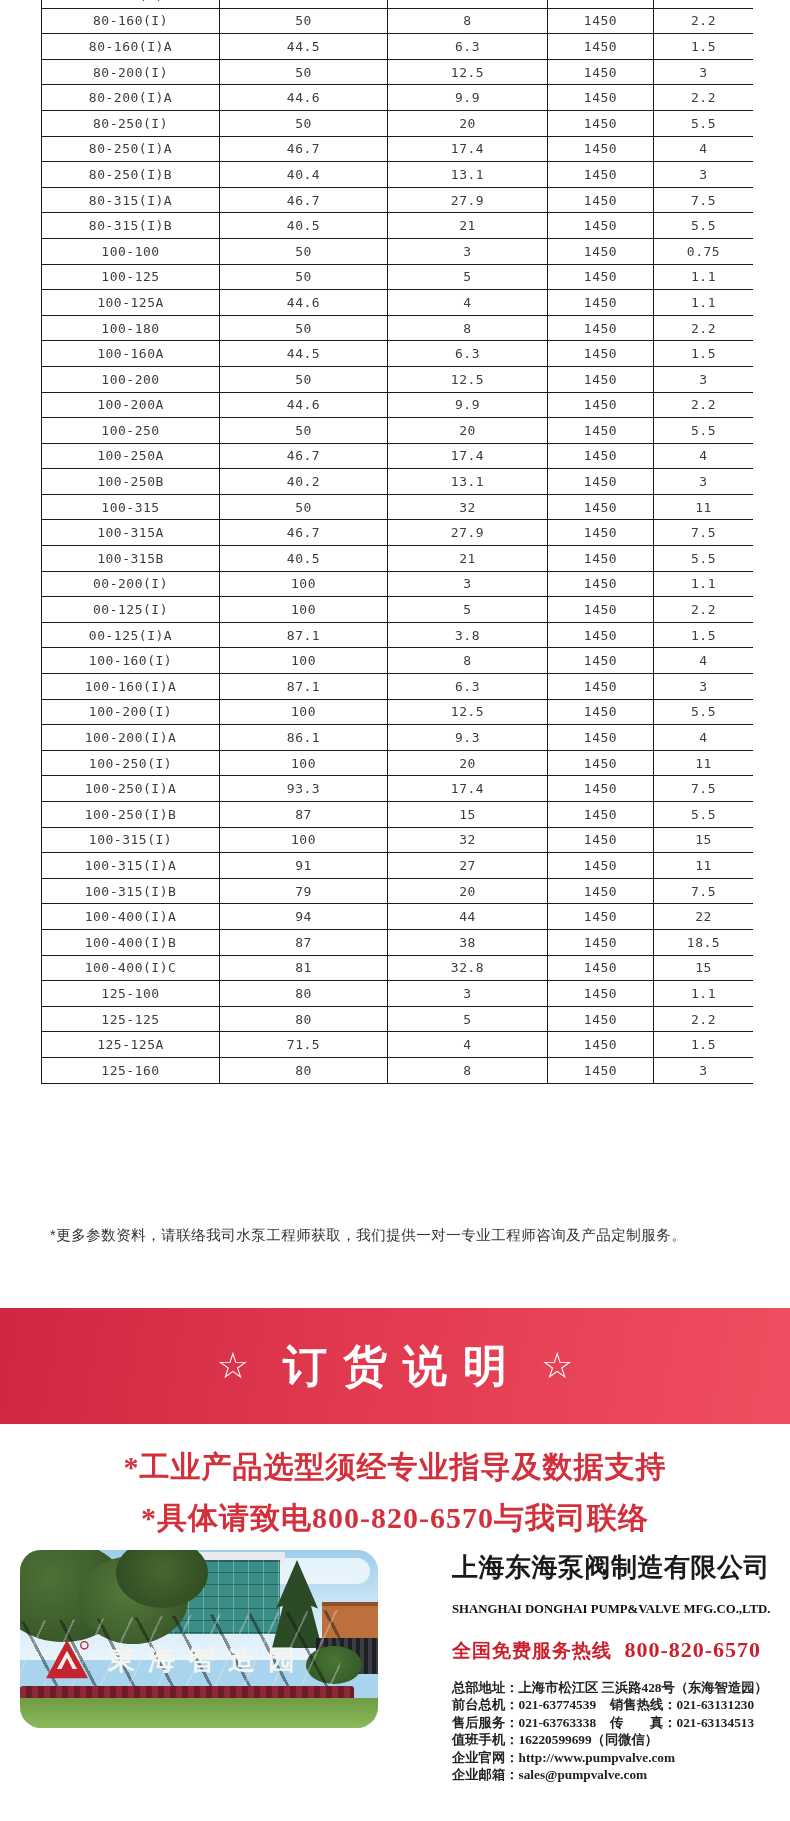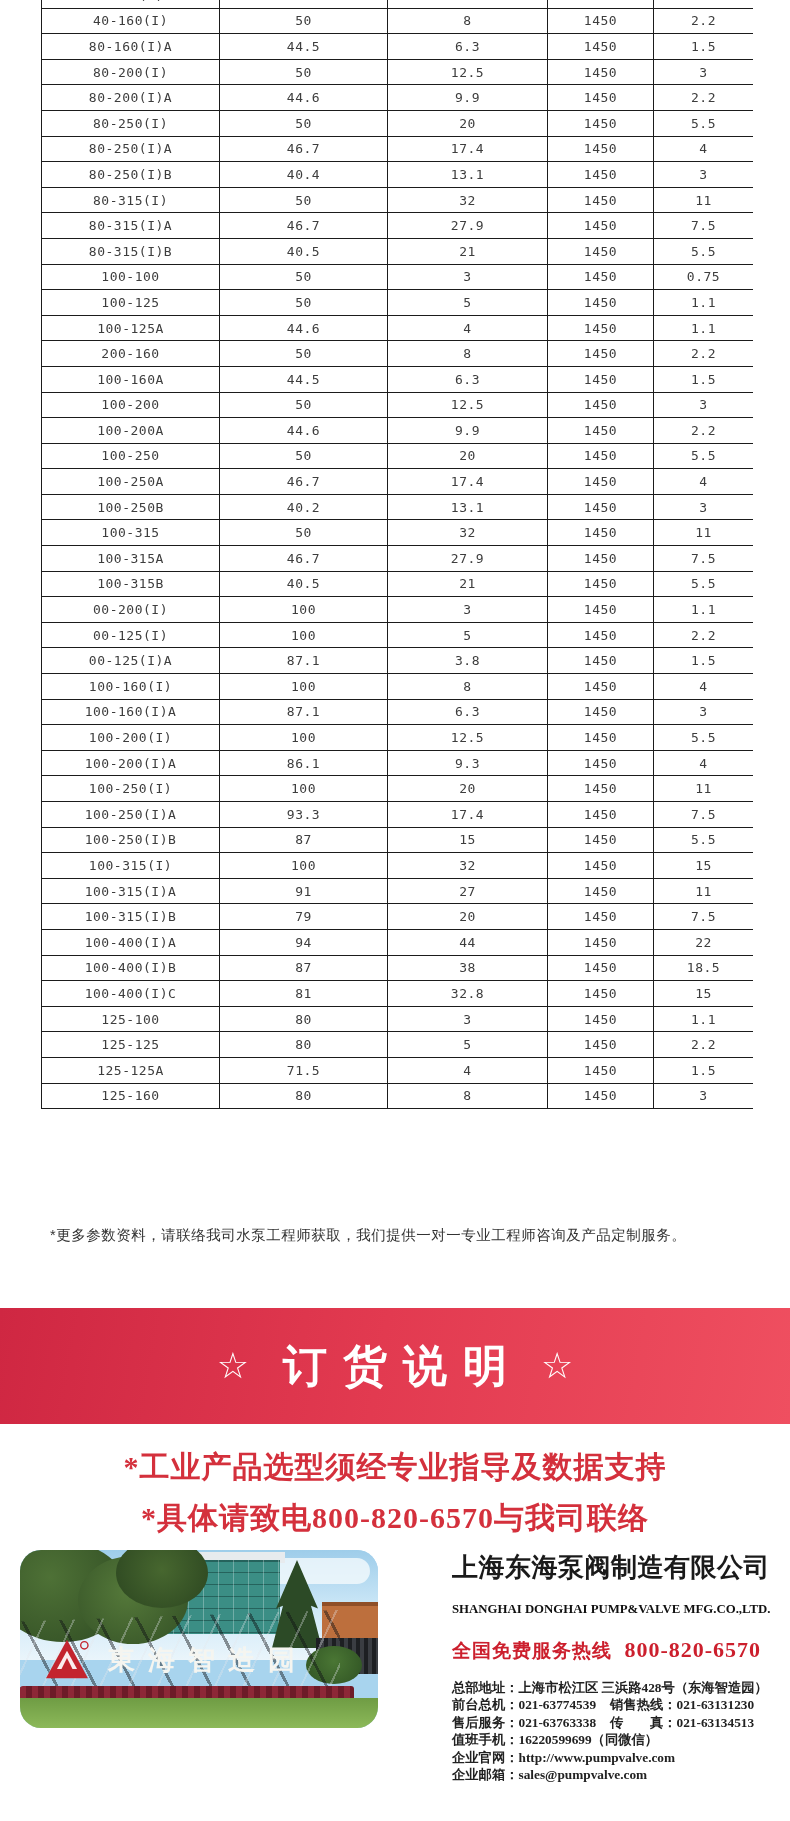--- a/index.html
+++ b/index.html
@@ -90,21 +90,21 @@
 
           <tr>
             <td>80-125(I)A</td>
             <td>44.6</td>
             <td>4</td>
             <td>1450</td>
             <td>1.1</td>
           </tr>
 
           <tr>
-            <td>40-160(I)</td>
+            <td>80-160(I)</td>
             <td>50</td>
             <td>8</td>
             <td>1450</td>
             <td>2.2</td>
           </tr>
 
           <tr>
             <td>80-160(I)A</td>
             <td>44.5</td>
             <td>6.3</td>
@@ -145,27 +145,20 @@
           </tr>
 
           <tr>
             <td>80-250(I)B</td>
             <td>40.4</td>
             <td>13.1</td>
             <td>1450</td>
             <td>3</td>
           </tr>
 
-          <tr>
-            <td>80-315(I)</td>
-            <td>50</td>
-            <td>32</td>
-            <td>1450</td>
-            <td>11</td>
-          </tr>
 
           <tr>
             <td>80-315(I)A</td>
             <td>46.7</td>
             <td>27.9</td>
             <td>1450</td>
             <td>7.5</td>
           </tr>
 
           <tr>
@@ -194,21 +187,21 @@
 
           <tr>
             <td>100-125A</td>
             <td>44.6</td>
             <td>4</td>
             <td>1450</td>
             <td>1.1</td>
           </tr>
 
           <tr>
-            <td>200-160</td>
+            <td>100-180</td>
             <td>50</td>
             <td>8</td>
             <td>1450</td>
             <td>2.2</td>
           </tr>
 
           <tr>
             <td>100-160A</td>
             <td>44.5</td>
             <td>6.3</td>

